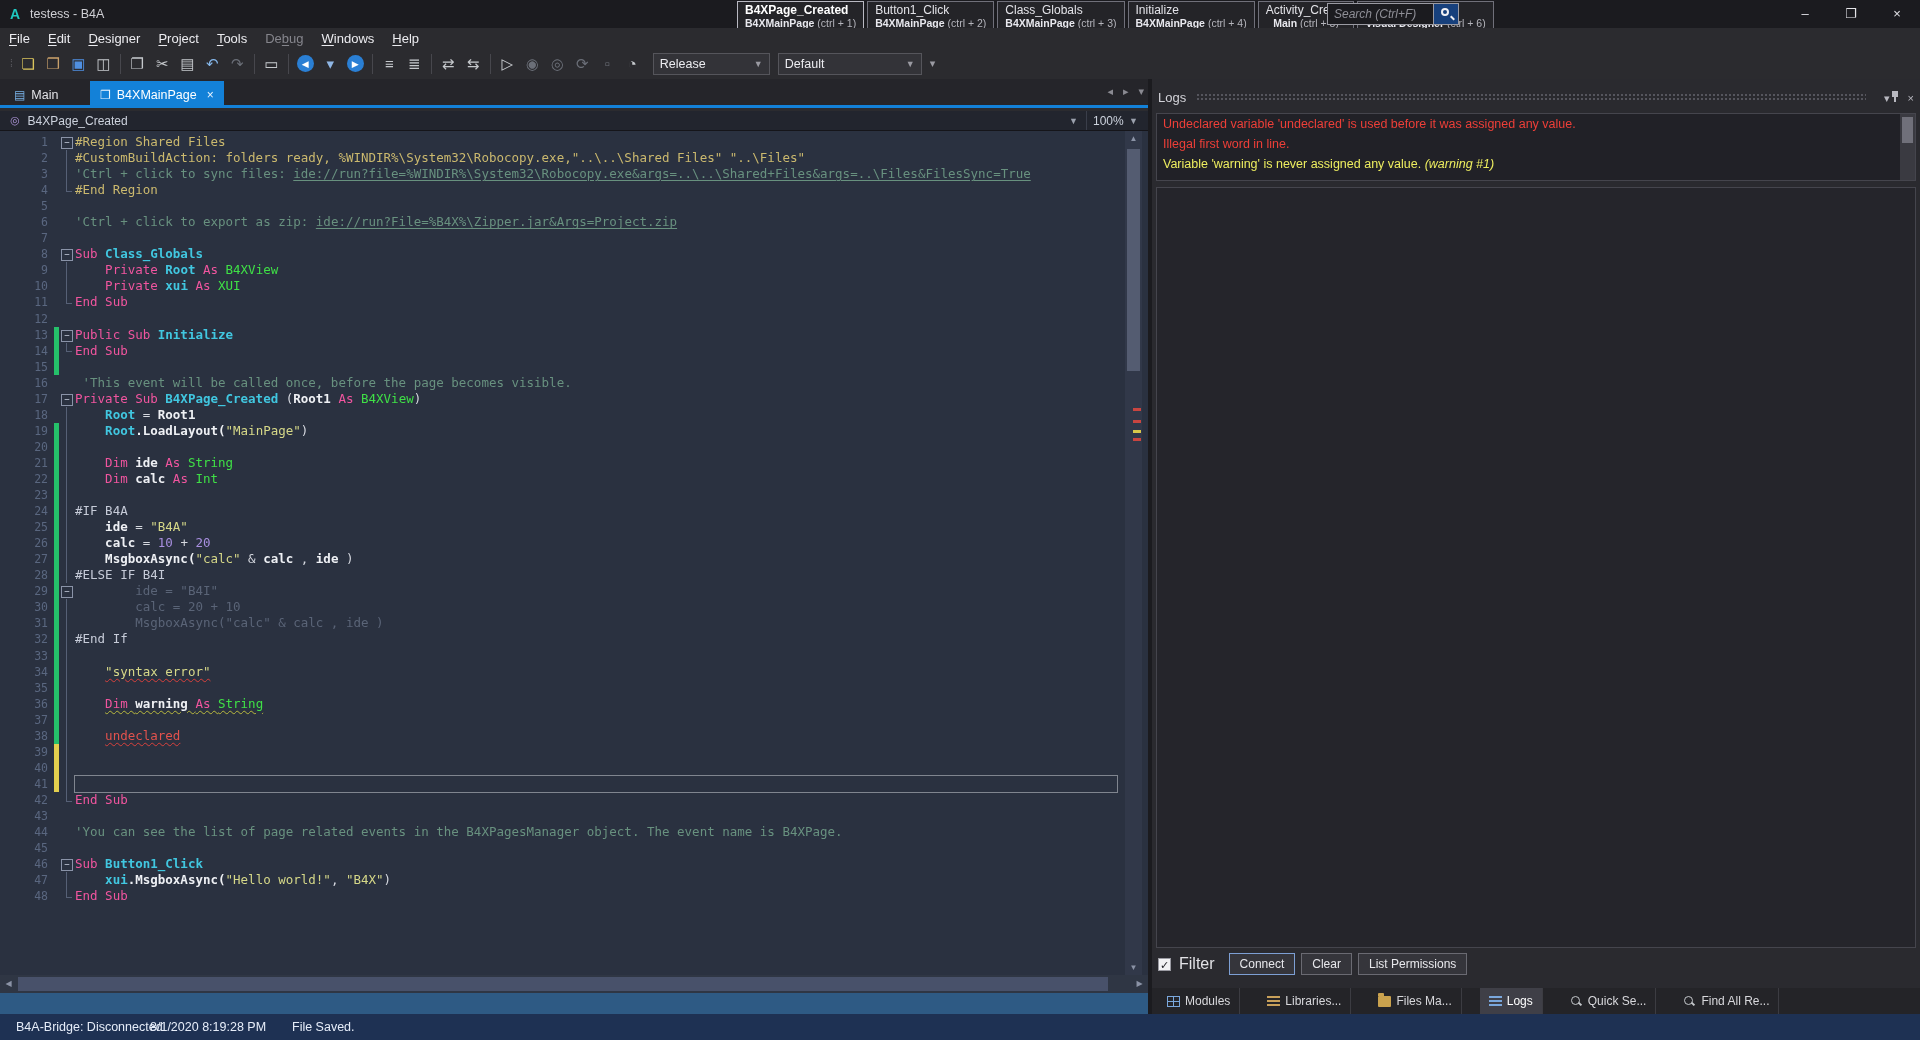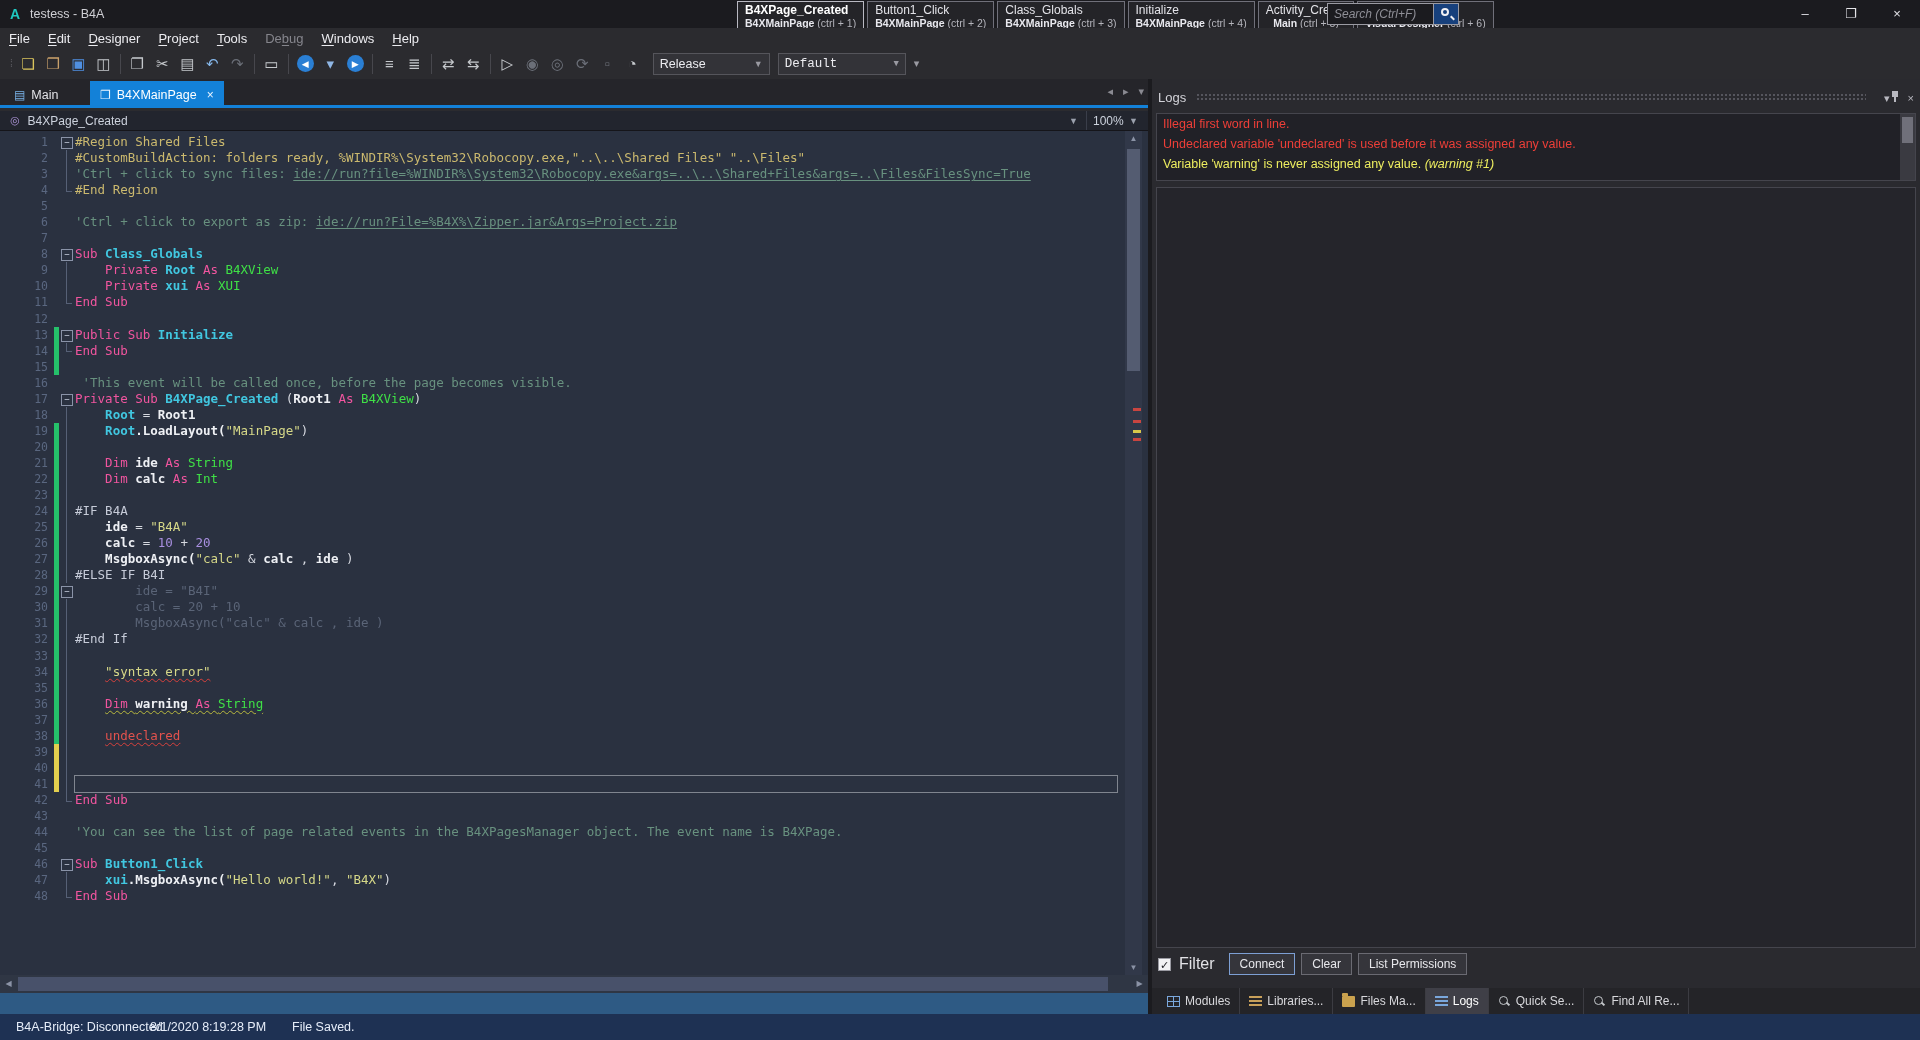--- a/index.html
+++ b/index.html
@@ -121,21 +121,21 @@
   .wmsg em{font-style:italic;}
   .wscroll{position:absolute;right:0;top:0;bottom:0;width:15px;background:#3a3a41;}
   .wscroll .thumb{position:absolute;left:2px;right:2px;top:3px;height:26px;background:#70707a;}
   .outbox{position:absolute;left:4px;top:108px;width:760px;height:761px;background:#25252b;border:1px solid #45454d;}
   .controls{position:absolute;left:6px;top:873px;height:24px;display:flex;align-items:center;gap:8px;}
   .chk{width:13px;height:13px;background:#f2f2f4;border:1px solid #9a9aa2;color:#1d1d22;font-size:11px;line-height:12px;text-align:center;cursor:pointer;}
   .chklabel{font-size:16px;color:#e2e2e6;margin-right:6px;}
   .rbtn{height:22px;background:#35353b;border:1px solid #6a6a72;color:#e8e8ec;font-size:12px;padding:0 10px;cursor:pointer;font-family:"Liberation Sans",sans-serif;}
   .rbtn.primary{border-color:#7d9fd4;}
   
-  .btabs{position:absolute;left:0;top:909px;width:768px;height:26px;background:#242428;display:flex;align-items:stretch;padding-left:6px;}
+  .btabs{position:absolute;left:0;top:909px;width:768px;height:26px;background:#242428;display:flex;align-items:stretch;padding-left:6px;gap:18px;}
   .btab{display:flex;align-items:center;gap:5px;padding:0 9px;font-size:12px;color:#d8d8dc;cursor:pointer;border-right:1px solid #3c3c42;white-space:nowrap;}
   .btab.active{background:#3f3f47;color:#ffffff;}
   .bti{width:13px;height:11px;position:relative;display:inline-block;}
   .bti.i-modules{border:1px solid #7aa7dc;background:linear-gradient(#7aa7dc,#7aa7dc) 50% 0/1px 100% no-repeat,linear-gradient(#7aa7dc,#7aa7dc) 0 50%/100% 1px no-repeat;}
   .bti.i-libraries{background:repeating-linear-gradient(#c8a05a 0 2px,transparent 2px 4px);}
   .bti.i-files{background:#caa24e;border-radius:1px;}
   .bti.i-files::before{content:"";position:absolute;left:0;top:-3px;width:6px;height:3px;background:#caa24e;border-radius:1px 1px 0 0;}
   .bti.i-logs{background:repeating-linear-gradient(#7aa7dc 0 2px,transparent 2px 4px);}
   .bti.i-search{width:13px;height:13px;}
   .bti.i-search::before{content:"";position:absolute;left:1px;top:1px;width:7px;height:7px;border:1.5px solid #c5c8cc;border-radius:50%;}
@@ -277,21 +277,21 @@
     <button class="tbtn">
       <span style="color: rgb(107, 111, 120);">▫</span>
     </button>
     <button class="tbtn">
       <span style="color: rgb(197, 200, 204);">◔</span>
     </button>
     <div class="combo" style="width: 117px;">
       <span>Release</span>
       <span class="chev">▼</span>
     </div>
-    <div class="combo" style="width: 128px; font-family: Liberation Mono, monospace;">
+    <div class="combo" style="width: 144px;">
       <span>Default</span>
       <span class="chev">▼</span>
     </div>
     <span class="toolbar-overflow">▾</span>
   </div>
 
 <div class="left">
   <div class="tabstrip" id="tabstrip">
     <div class="tabnav" id="tabnav">
         <span>◂</span>
@@ -629,22 +629,22 @@
 <div class="splitter"></div>
 
 <div class="right">
   <div class="logshead">
     <span class="logstitle">Logs</span>
     <span class="grip"></span>
     <span id="logsicons"><span class="hicon">▾</span><span class="pin"></span><span class="hicon">×</span></span>
   </div>
   <div class="warnbox">
     <div id="warns">
+        <div class="wmsg red">Undeclared variable 'undeclared' is used before it was assigned any value.</div>
         <div class="wmsg red">Illegal first word in line.</div>
-        <div class="wmsg red">Undeclared variable 'undeclared' is used before it was assigned any value.</div>
         <div class="wmsg yellow">Variable 'warning' is never assigned any value. <em>(warning #1)</em></div>
       </div>
     <div class="wscroll">
         <div class="thumb"></div>
       </div>
   </div>
   <div class="outbox"></div>
   <div class="controls">
     <span class="chk">✓</span>
     <span class="chklabel">Filter</span>

